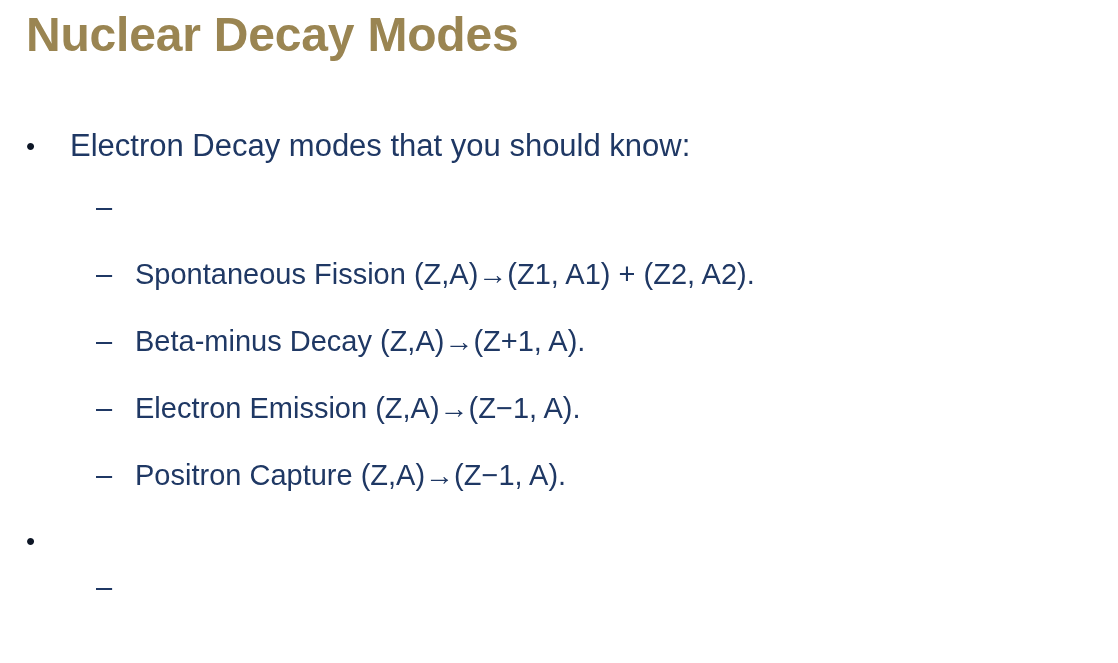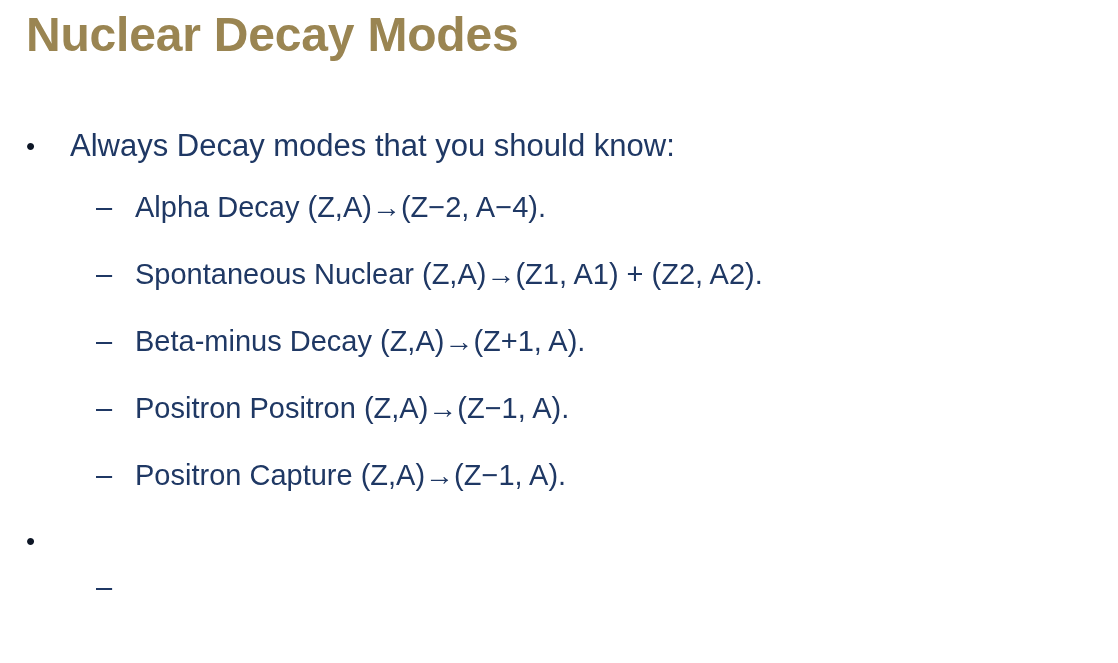--- a/index.html
+++ b/index.html
@@ -113,41 +113,40 @@
 <body>
 
 <div class="slide">
 
   <div class="slide-title">Nuclear Decay Modes</div>
 
   <div class="body-list">
 
     <div class="l1-item">
       <span class="marker">•</span>
-      <span class="l1-text">Always Decay modes that you should know:</span>
+      <span class="l1-text">Electron Decay modes that you should know:</span>
     </div>
 
     <div class="l2-item">
       <span class="marker">–</span>
-      <span class="l2-text">Alpha Decay (Z,A)→(Z−2, A−4).</span>
     </div>
 
     <div class="l2-item">
       <span class="marker">–</span>
-      <span class="l2-text">Spontaneous Nuclear (Z,A)→(Z1, A1) + (Z2, A2).</span>
+      <span class="l2-text">Spontaneous Fission (Z,A)→(Z1, A1) + (Z2, A2).</span>
     </div>
 
     <div class="l2-item">
       <span class="marker">–</span>
       <span class="l2-text">Beta-minus Decay (Z,A)→(Z+1, A).</span>
     </div>
 
     <div class="l2-item">
       <span class="marker">–</span>
-      <span class="l2-text">Positron Positron (Z,A)→(Z−1, A).</span>
+      <span class="l2-text">Electron Emission (Z,A)→(Z−1, A).</span>
     </div>
 
     <div class="l2-item">
       <span class="marker">–</span>
       <span class="l2-text">Positron Capture (Z,A)→(Z−1, A).</span>
     </div>
 
     <div class="gap-before-always"></div>
 
     <div class="l1-item">

